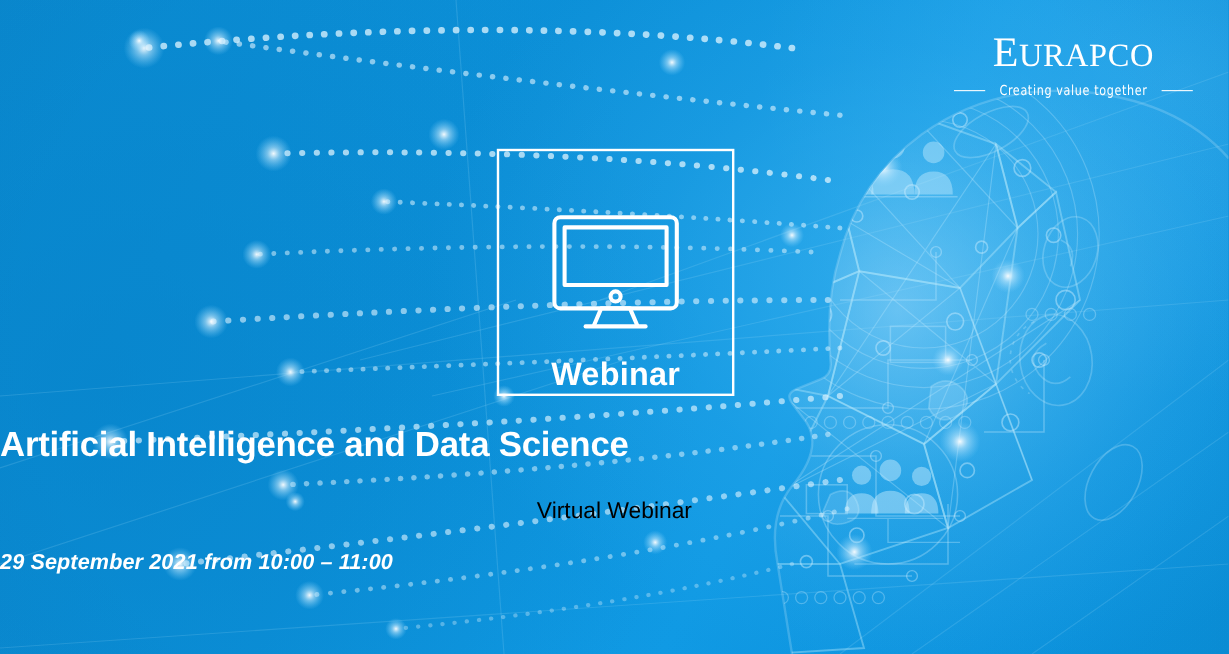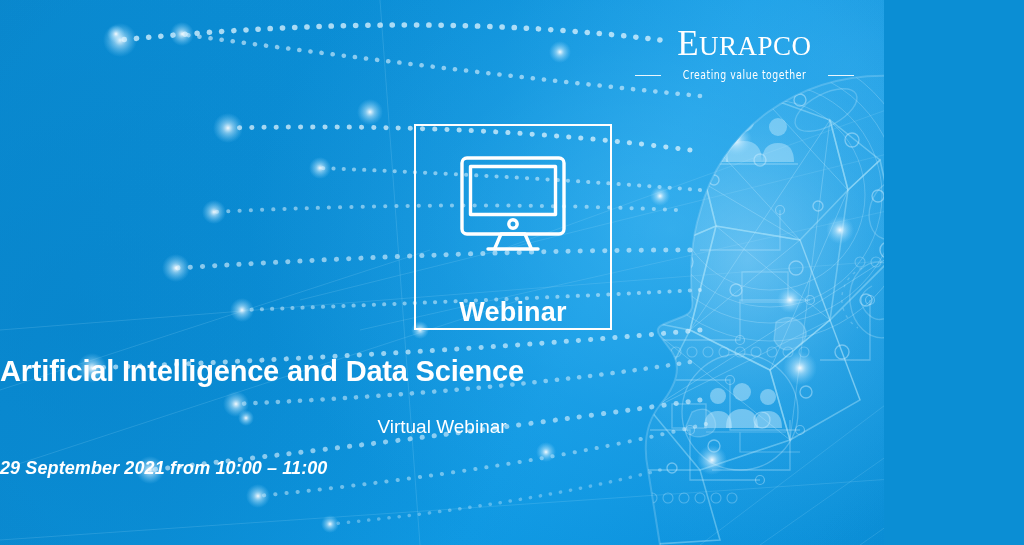--- a/index.html
+++ b/index.html
@@ -2,21 +2,21 @@
 <html><head>
 <meta charset="utf-8">
 <style>
   html, body {
     margin: 0;
     padding: 0;
     background: #0b8ed4;
   }
   #poster {
     position: relative;
-    width: 884px;
+    width: 1024px;
     height: 545px;
     overflow: hidden;
     background: #0b8fd6;
     font-family: "Liberation Sans", sans-serif;
     user-select: none;
   }
 
   
   .bg-layer {
     position: absolute;
@@ -53,21 +53,21 @@
   #logo-word .cap {
     font-size: 35px;
   }
   #logo-word .small {
     font-size: 27px;
   }
   #logo-tag {
     display: flex;
     align-items: center;
     justify-content: center;
-    gap: 15px;
+    gap: 5px;
     margin-top: 7px;
   }
   #logo-tag .rule {
     display: block;
     width: 26px;
     height: 1px;
     background: rgba(255,255,255,0.9);
   }
   #logo-tag-text {
     font-family: "DejaVu Sans Condensed", "Liberation Sans Narrow", "Liberation Sans", sans-serif;
@@ -81,21 +81,21 @@
     position: absolute;
     left: 414px;
     top: 124px;
     width: 198px;
     height: 206px;
     border: 2px solid #ffffff;
     box-sizing: border-box;
     display: flex;
     flex-direction: column;
     align-items: center;
-    justify-content: space-between;
+    justify-content: flex-end;
   }
   #badge-icon {
     margin-top: 26px;
   }
   #badge-label {
     margin-top: 18px;
     color: #ffffff;
     font-size: 27px;
     font-weight: bold;
     letter-spacing: 0.2px;
@@ -111,21 +111,21 @@
     font-size: 29px;
     font-weight: bold;
     letter-spacing: -0.2px;
   }
   #subtitle {
     position: absolute;
     left: 0;
     right: 0;
     top: 416px;
     text-align: center;
-    color: #ffffff;
+    color: #000000;
     font-size: 19px;
     font-weight: normal;
   }
   #datetime {
     position: absolute;
     left: 0;
     right: 0;
     top: 458px;
     text-align: left;
     color: #ffffff;

